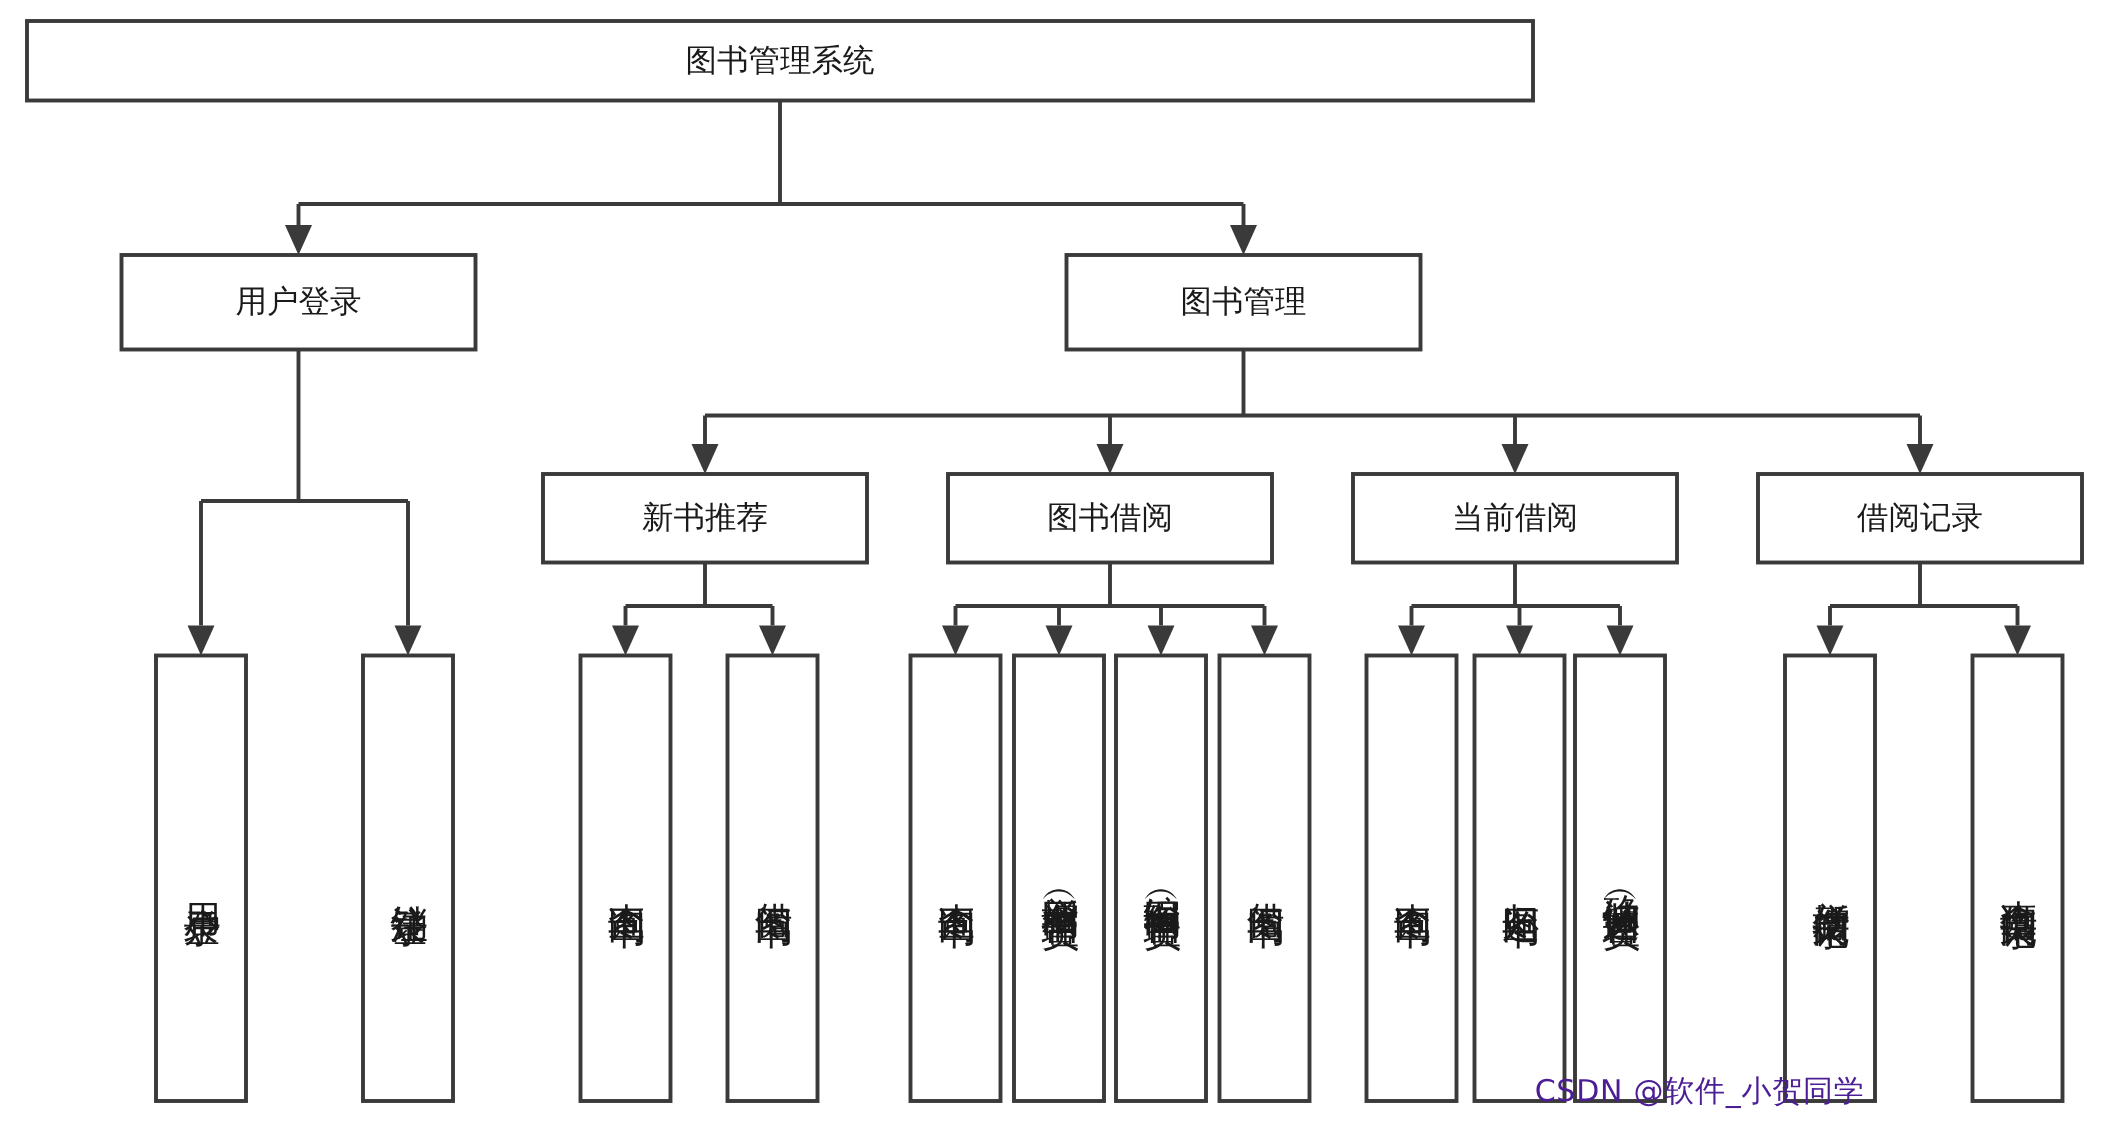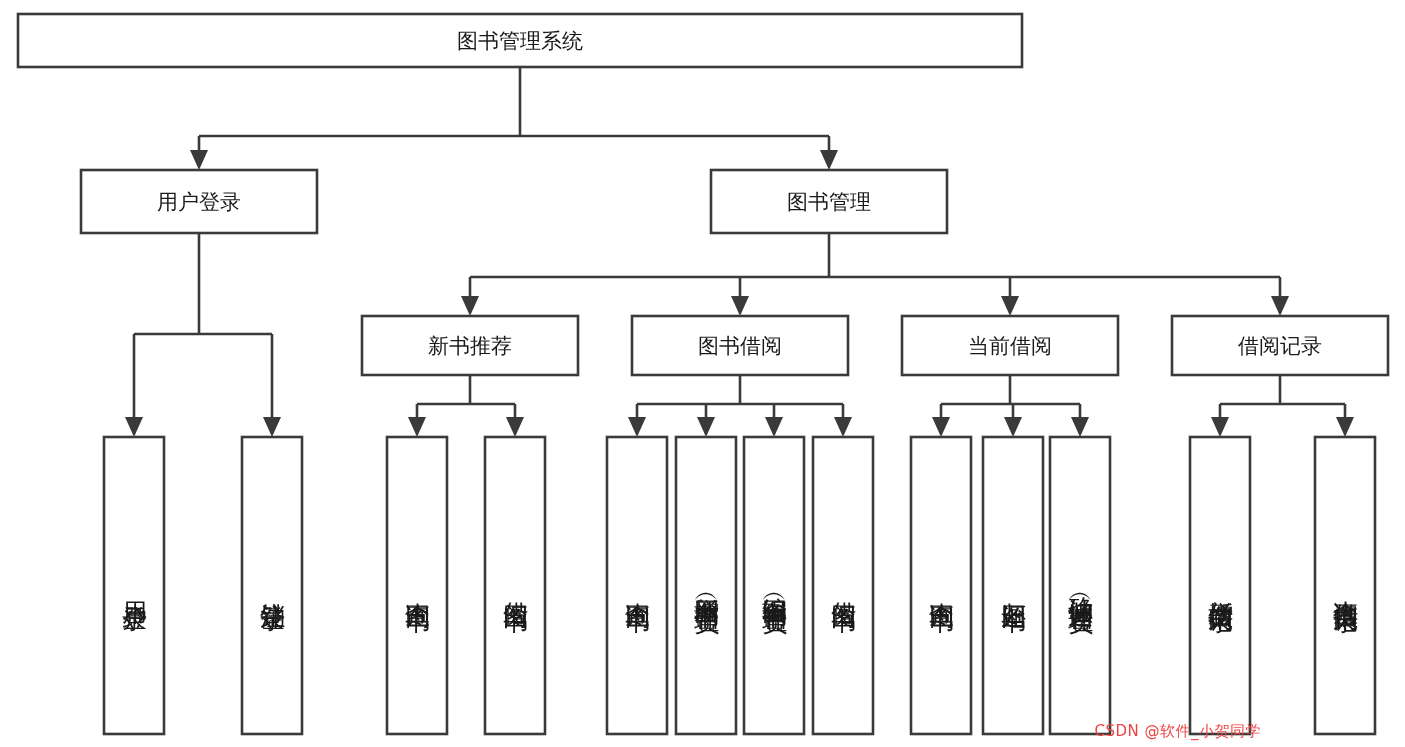--- a/index.html
+++ b/index.html
@@ -11,21 +11,20 @@
     width: 1405px;
     height: 747px;
     font-family: "DejaVu Sans", "Liberation Sans", sans-serif;
     overflow: hidden;
   }
   #diagram-root {
     position: relative;
     width: 1251px;
     height: 747px;
     background: #ffffff;
-    padding-left: 18px;
   }
   svg.tree {
     position: absolute;
     top: 0;
     left: 0;
     width: 1405px;
     height: 747px;
     display: block;
   }
   .node-rect {
@@ -65,22 +64,22 @@
     line-height: 1.06;
     color: #1a1a1a;
     letter-spacing: 2px;
     white-space: nowrap;
   }
   .watermark {
     position: absolute;
     right: 8px;
     bottom: 6px;
     font-family: "DejaVu Sans", "Liberation Sans", sans-serif;
-    font-size: 15px;
-    color: #ef4444;
+    font-size: 20px;
+    color: #4c1d95;
     letter-spacing: 0.5px;
     white-space: nowrap;
   }
 </style>
 </head>
 <body>
 
 <div id="diagram-root">
 
   <svg class="tree" viewBox="0 0 1405 747">

